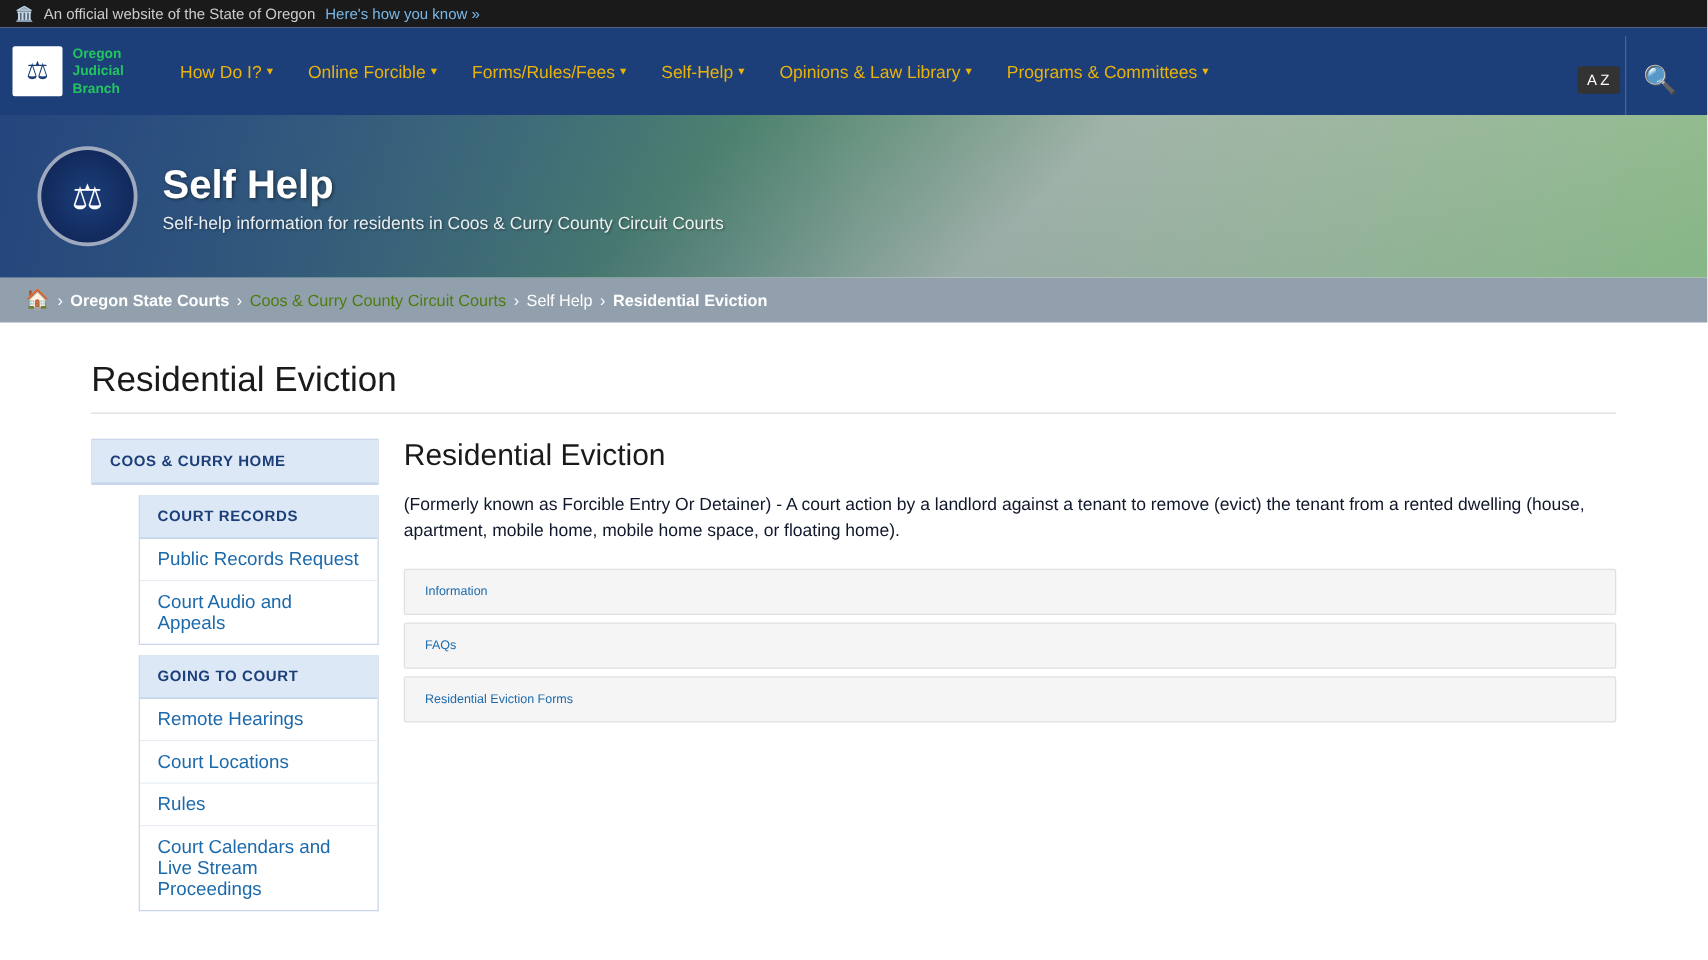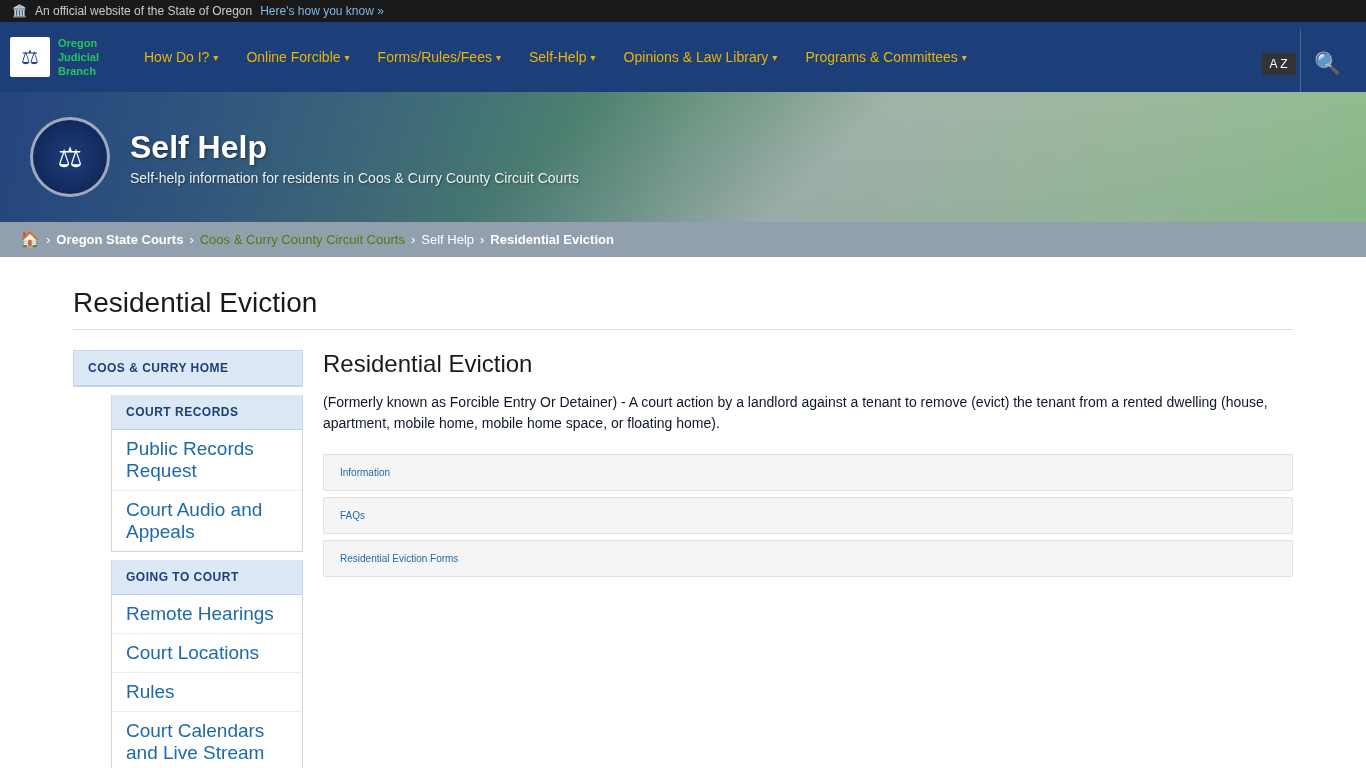--- a/index.html
+++ b/index.html
@@ -188,21 +188,21 @@
     }
     .sidebar-section {
       border: 1px solid #c8d8ea;
       margin-bottom: 0;
     }
     .sidebar-item {
       display: block;
       padding: 8px 14px;
       color: #1c6aab;
       text-decoration: none;
-      font-size: 19px;
+      font-size: 15px;
       border-bottom: 1px solid #e8eef4;
       cursor: pointer;
     }
     .sidebar-item:last-child { border-bottom: none; }
     .sidebar-section + .sidebar-section { border-top: none; margin-left: 38px; }
 
     
     .content-area {
       flex: 1;
     }

